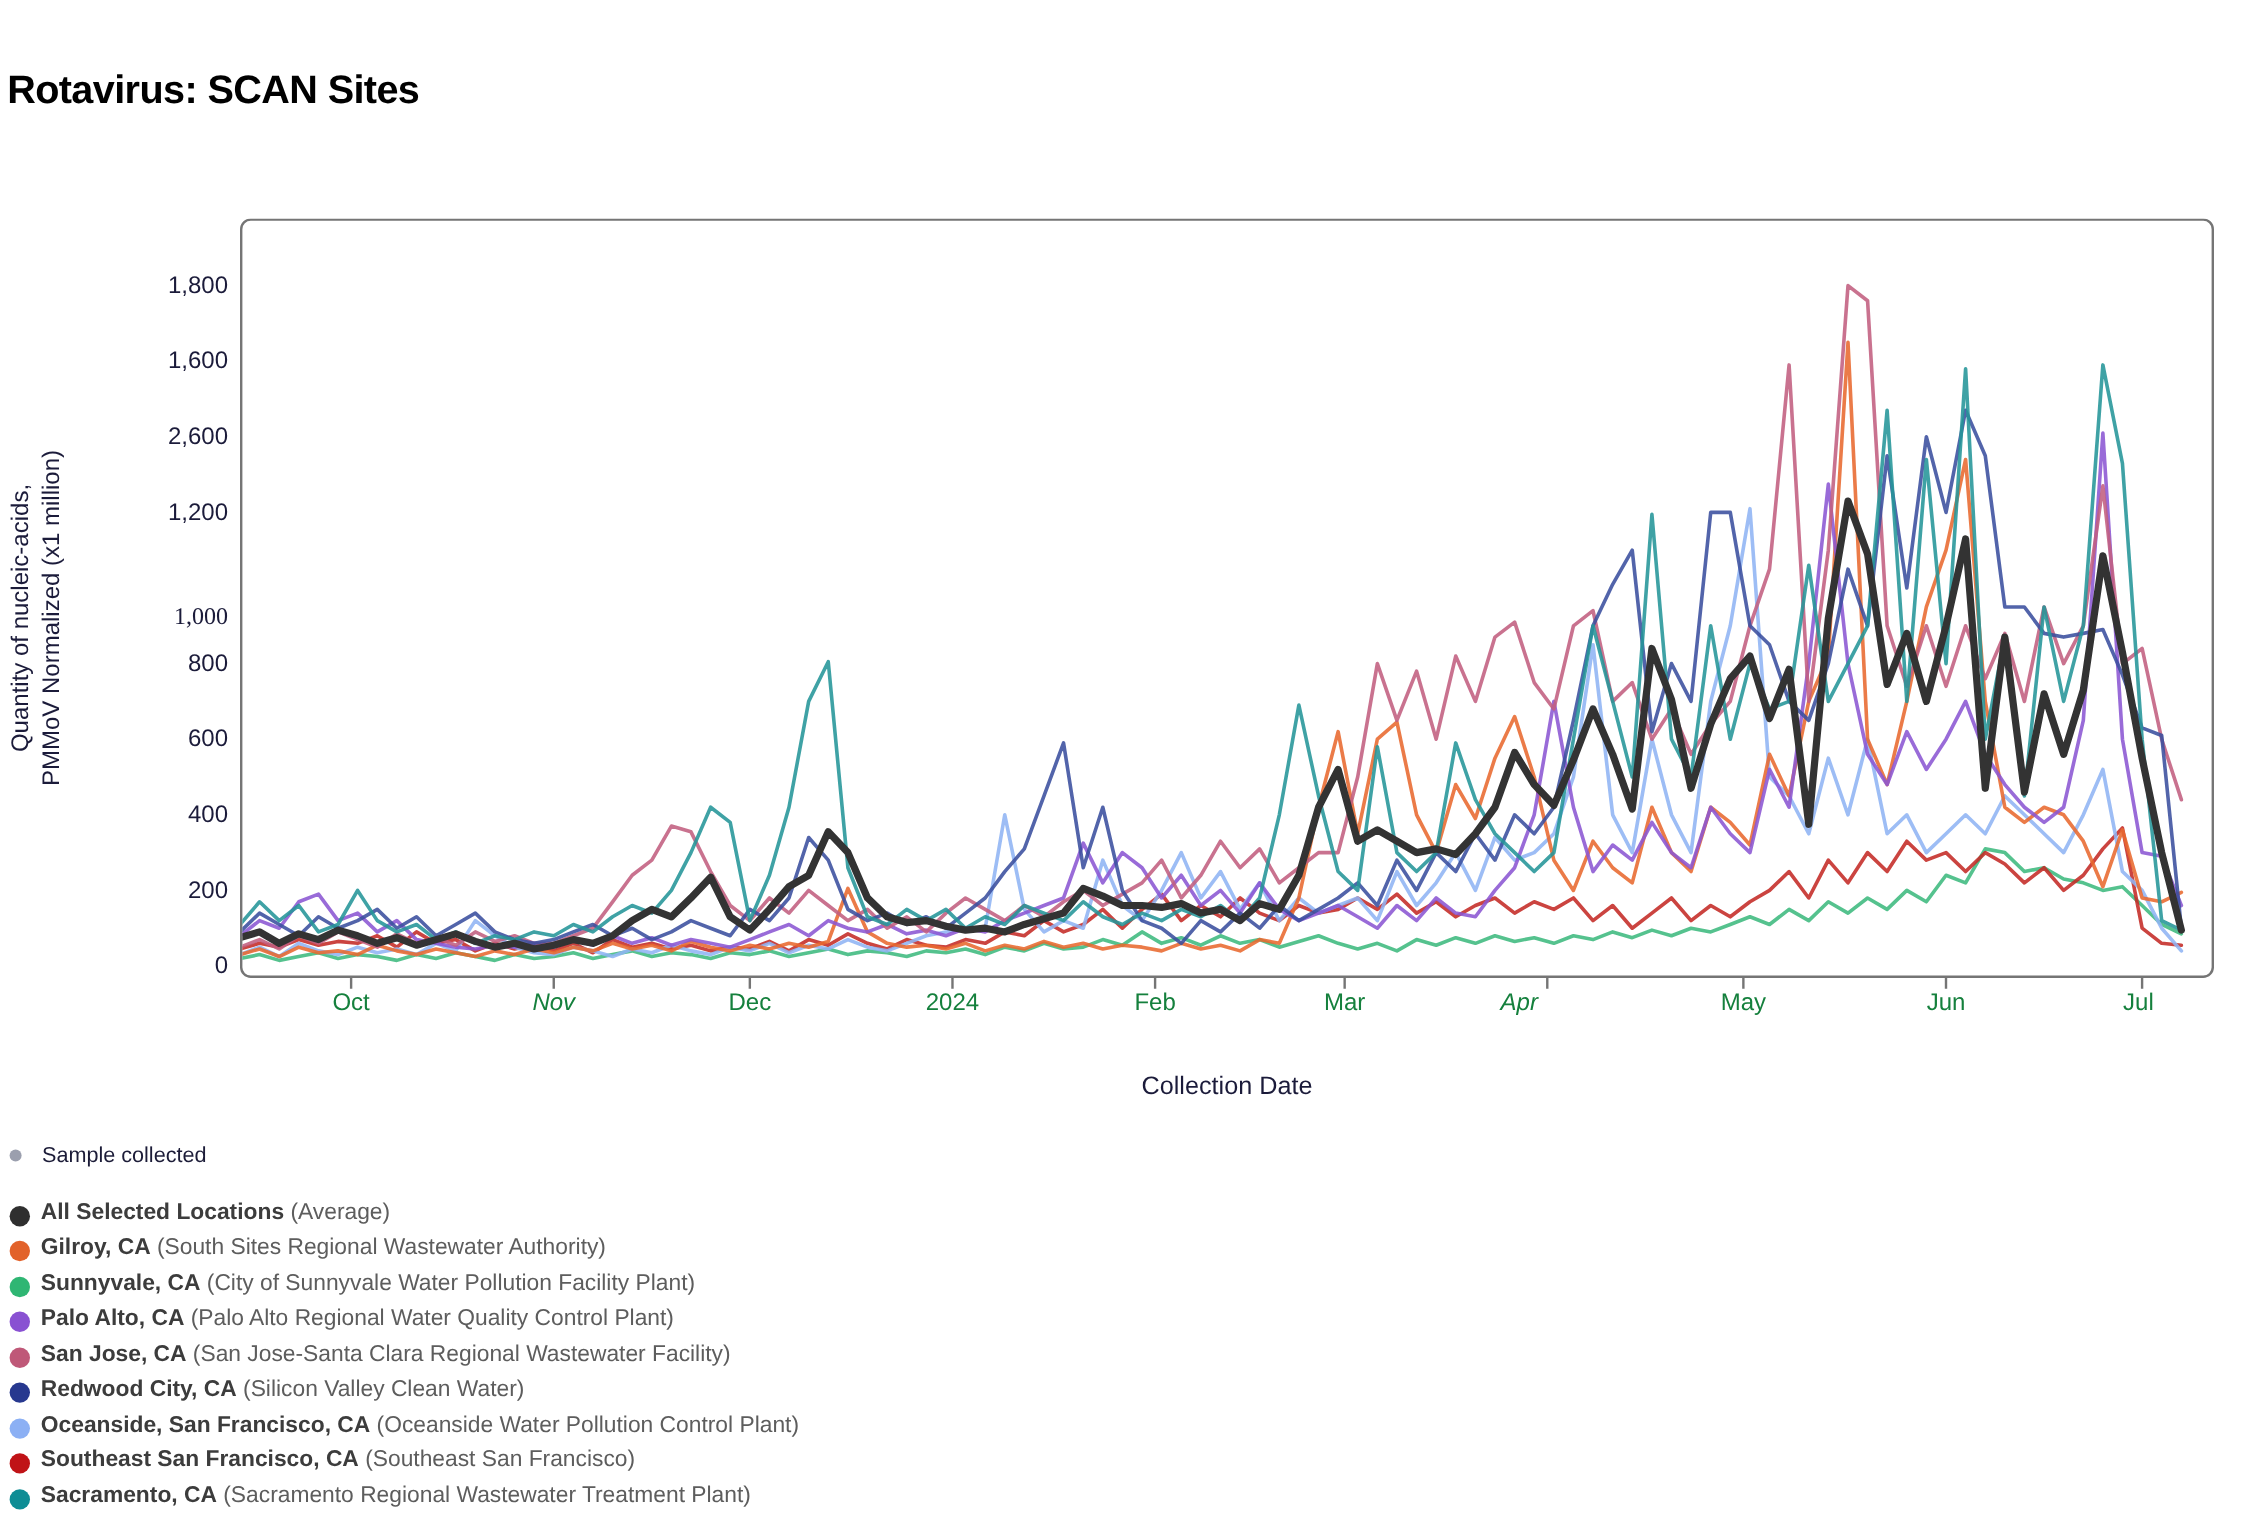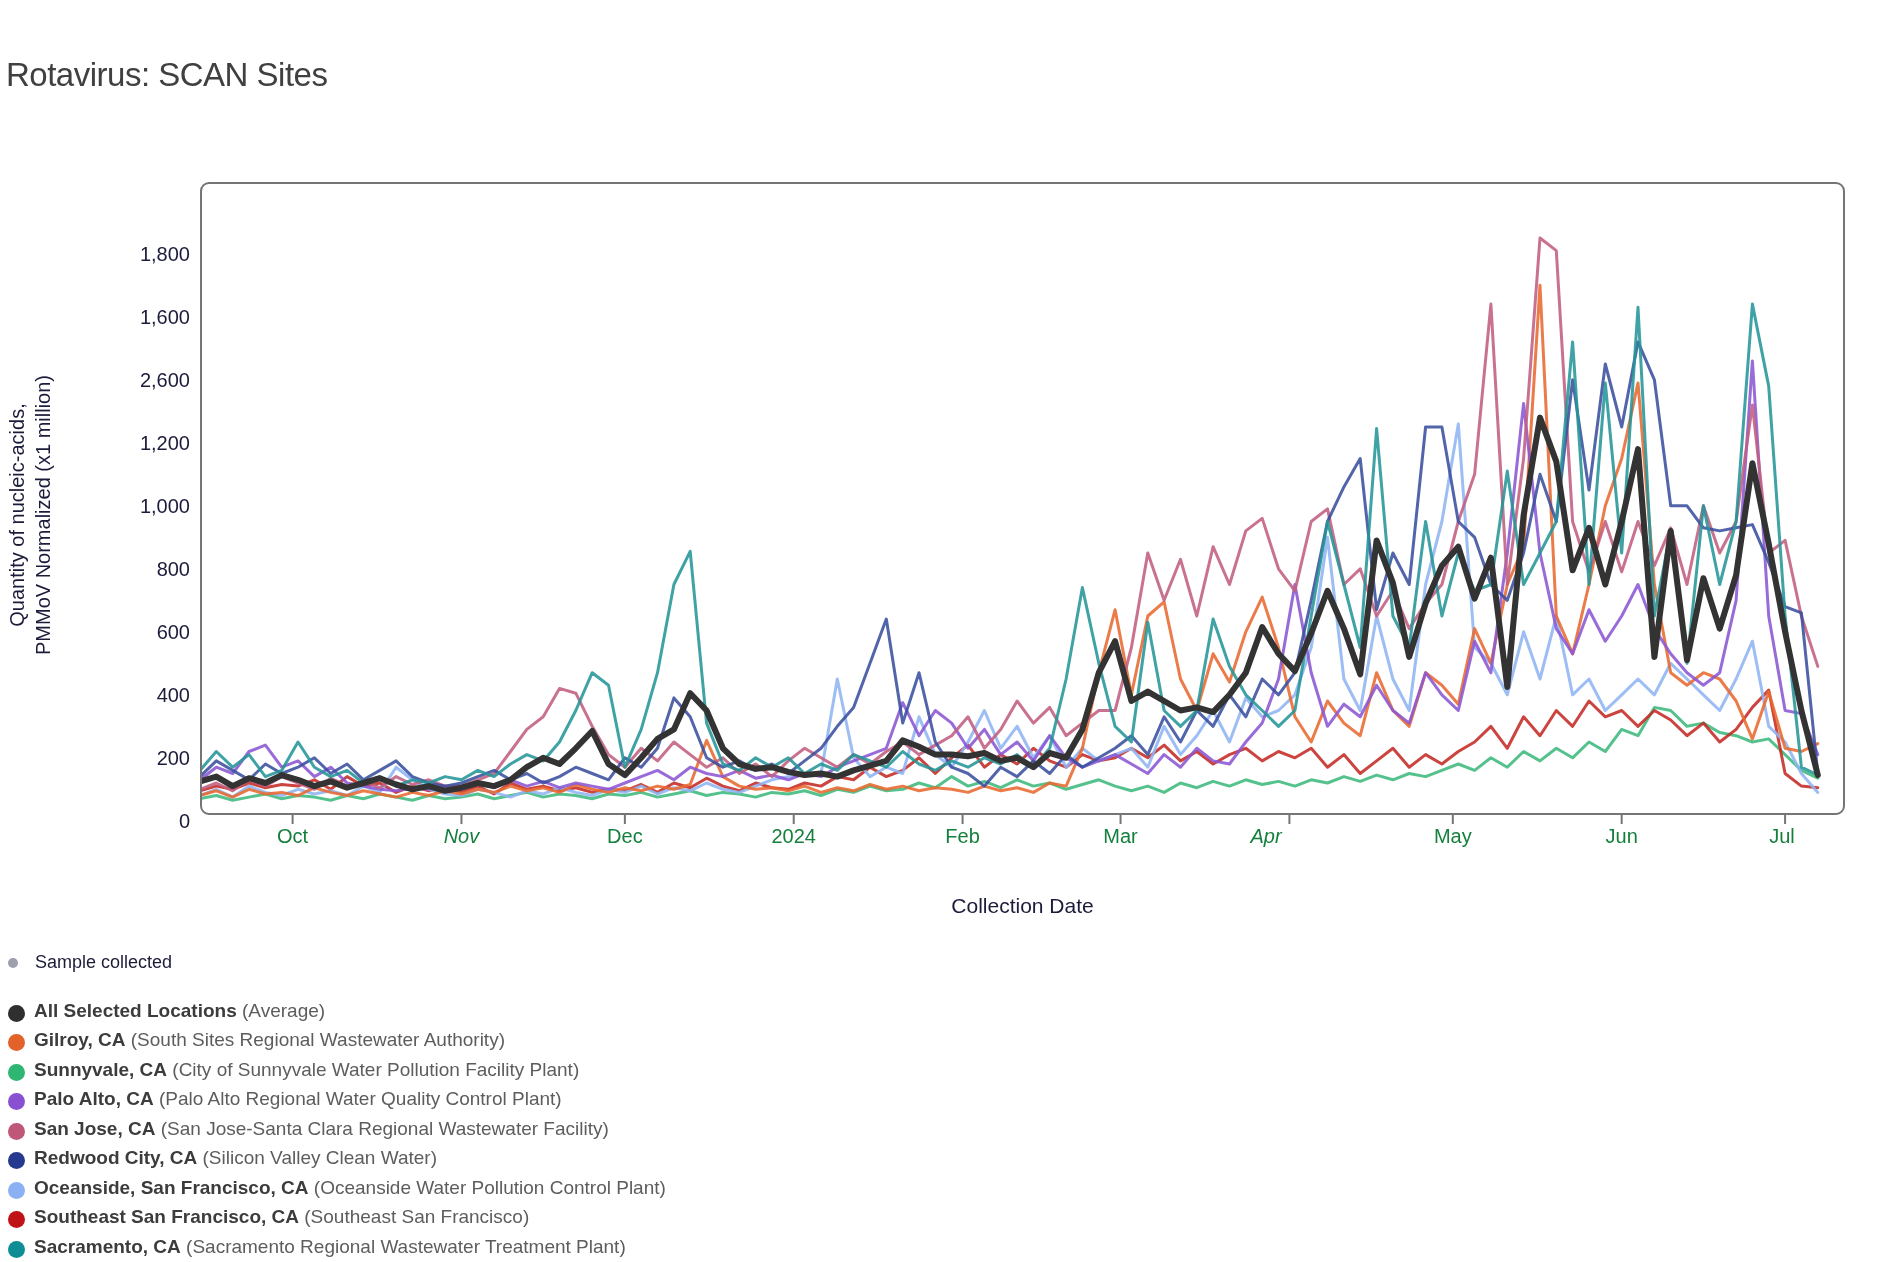--- a/index.html
+++ b/index.html
@@ -2,30 +2,30 @@
 <html><head>
 <meta charset="utf-8">
 <style>
   html, body { margin: 0; padding: 0; background: #ffffff; }
   body {
     width: 1878px; height: 1262px; position: relative; overflow: hidden;
     font-family: "Liberation Sans", "DejaVu Sans", sans-serif;
   }
   .page-title {
     position: absolute; left: 6px; top: 34px;
-    font-size: 33px; font-weight: 400; color: #404040; letter-spacing: -0.5px;
+    font-size: 33px; font-weight: 700; color: #000000; letter-spacing: -0.5px;
   }
   .y-axis-title {
     position: absolute; left: -248px; top: 487px; width: 560px; height: 56px;
     transform: rotate(-90deg); transform-origin: center center;
     text-align: center; font-size: 20px; color: #1b1b3a; line-height: 26px;
   }
   .y-tick-label {
     position: absolute; left: 100px; width: 90px; text-align: right;
-    font-size: 20px; color: #1b1b3a; height: 22px; line-height: 22px; margin-top: 16px;
+    font-size: 20px; color: #1b1b3a; height: 22px; line-height: 22px;
   }
   .x-tick-label {
     position: absolute; width: 90px; text-align: center;
     font-size: 20px; color: #15803d; top: 824px; height: 24px; line-height: 24px;
   }
   .x-axis-title {
     position: absolute; left: 200px; width: 1645px; top: 894px; text-align: center;
     font-size: 21px; color: #1b1b3a;
   }
   #plot-svg { position: absolute; left: 200px; top: 182px; }
@@ -53,21 +53,21 @@
   <div>Quantity of nucleic-acids,</div>
   <div>PMMoV Normalized (x1 million)</div>
 </div>
 
 <div id="y-ticks">
     <div class="y-tick-label" style="top: 794px;">0</div>
     <div class="y-tick-label" style="top: 731px;">200</div>
     <div class="y-tick-label" style="top: 668px;">400</div>
     <div class="y-tick-label" style="top: 605px;">600</div>
     <div class="y-tick-label" style="top: 542px;">800</div>
-    <div class="y-tick-label" style="top: 479px;">1,000</div>
+    <div class="y-tick-label" style="top: 503px; font-family: Liberation Serif, serif;">1,000</div>
     <div class="y-tick-label" style="top: 416px;">1,200</div>
     <div class="y-tick-label" style="top: 353px;">2,600</div>
     <div class="y-tick-label" style="top: 290px;">1,600</div>
     <div class="y-tick-label" style="top: 227px;">1,800</div>
   </div>
 <div id="x-ticks">
     <div class="x-tick-label" style="left: 247.599px;">Oct</div>
     <div class="x-tick-label" style="left: 416.457px; font-style: italic;">Nov</div>
     <div class="x-tick-label" style="left: 579.868px;">Dec</div>
     <div class="x-tick-label" style="left: 748.725px;">2024</div>

